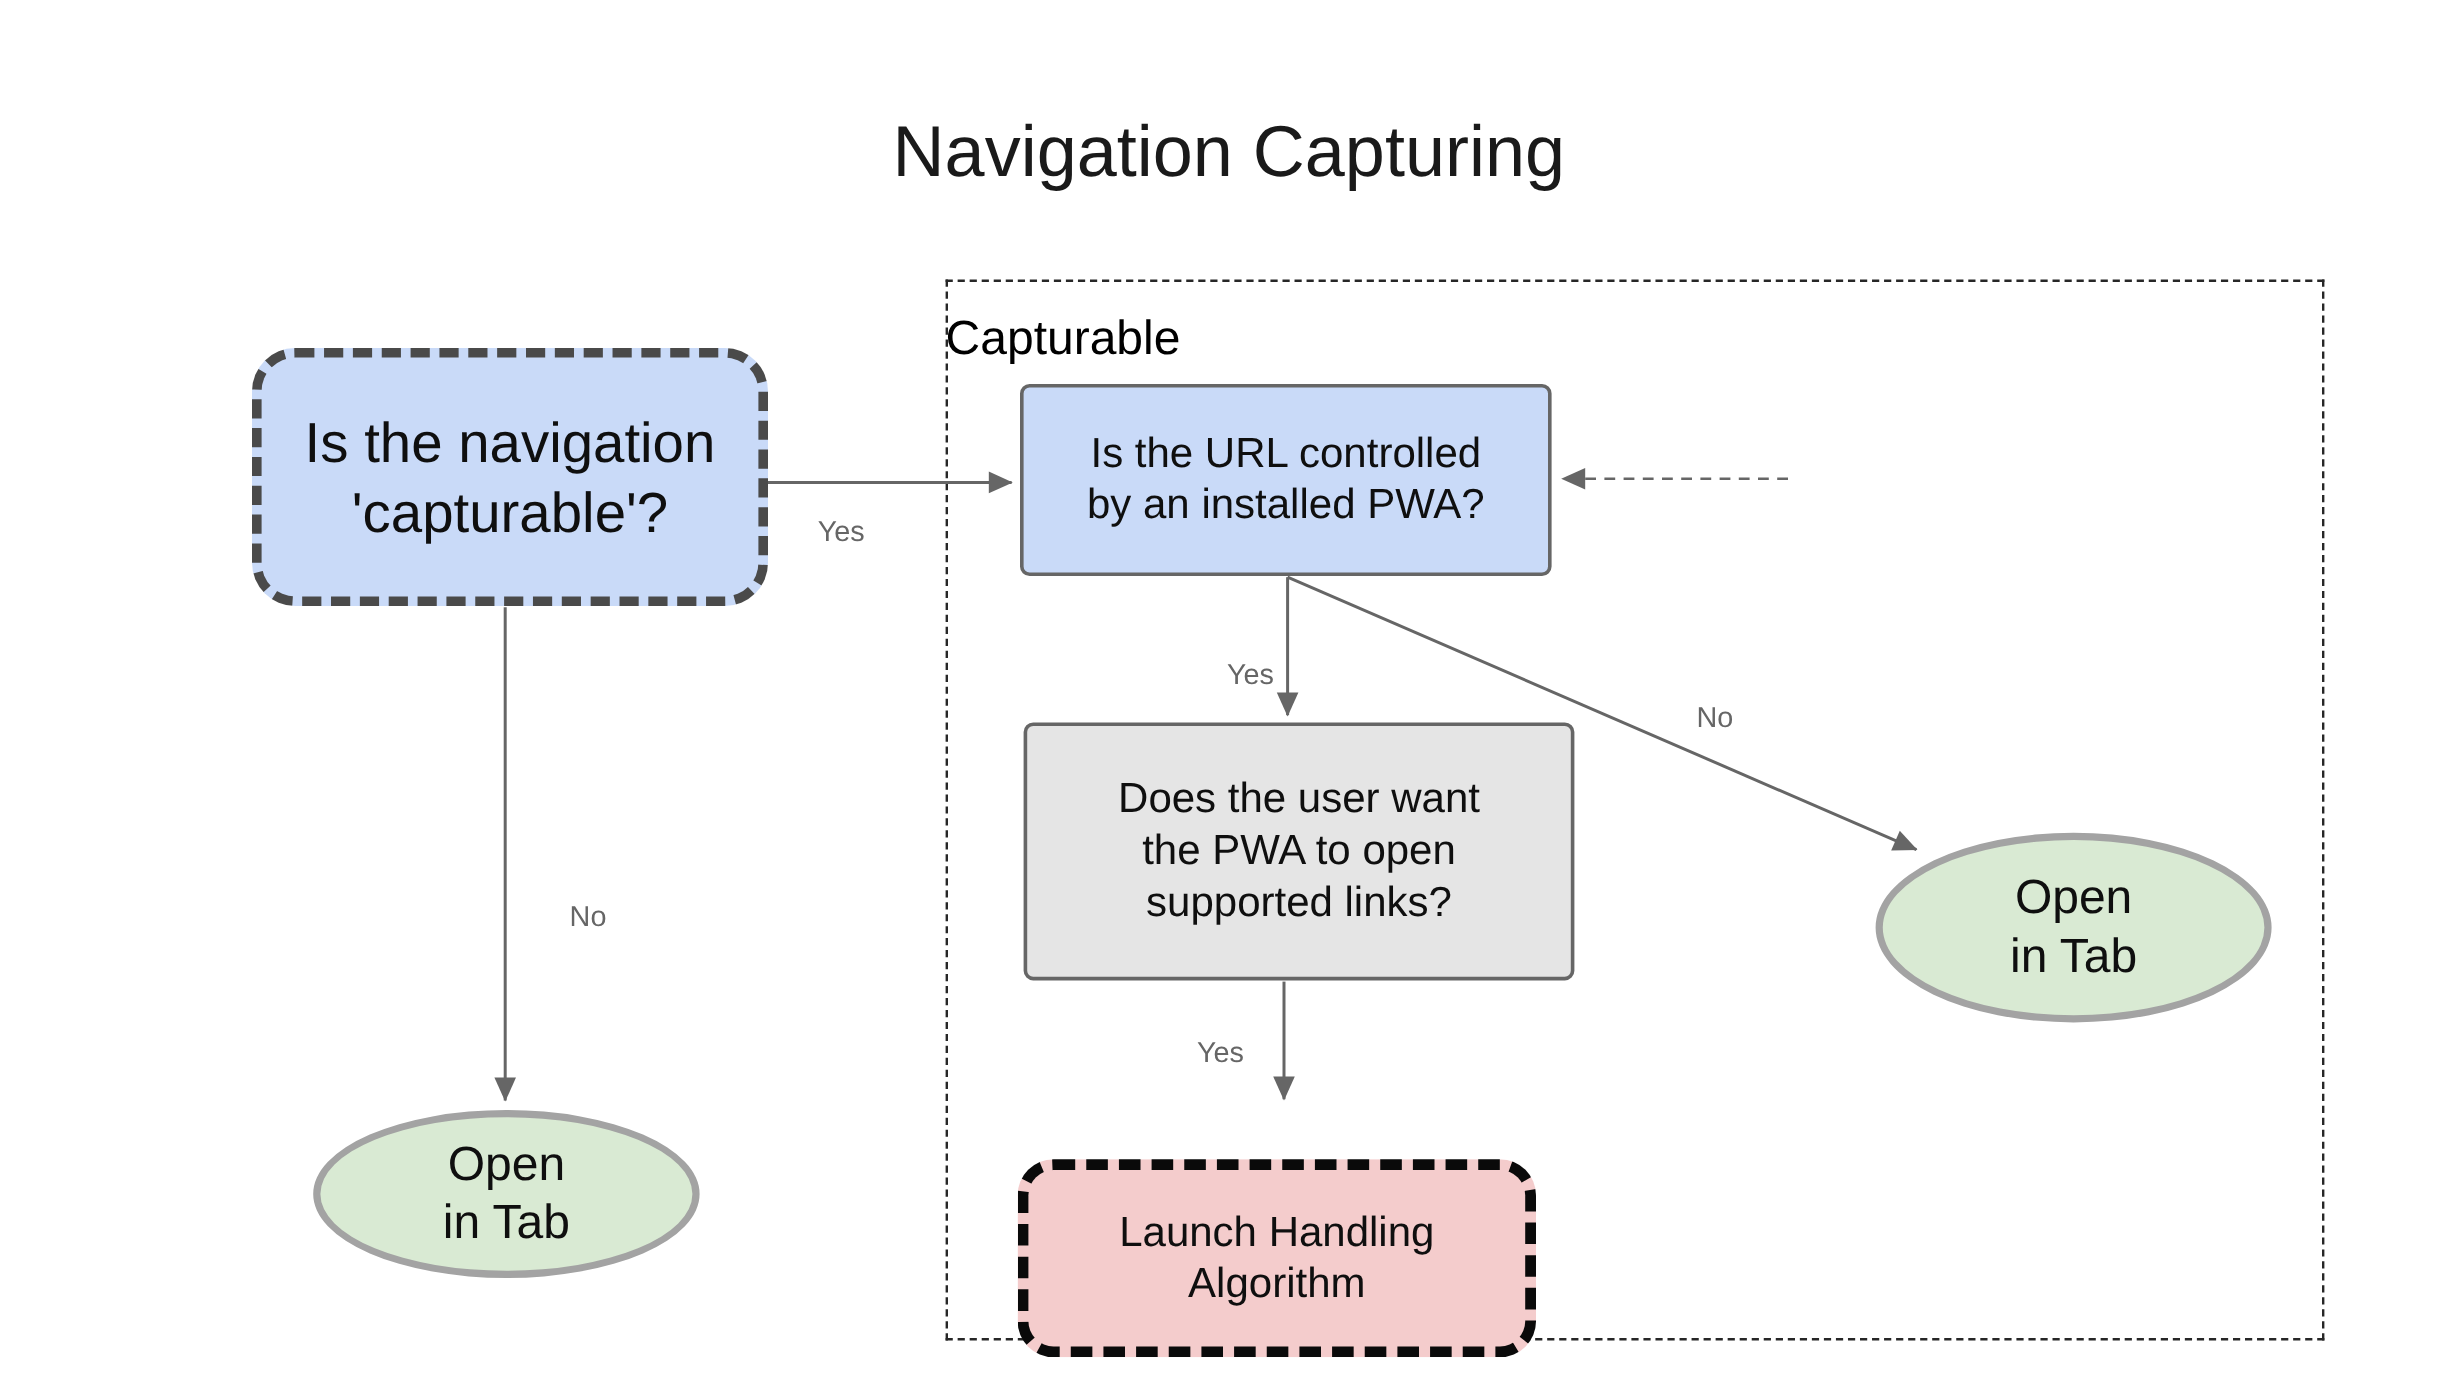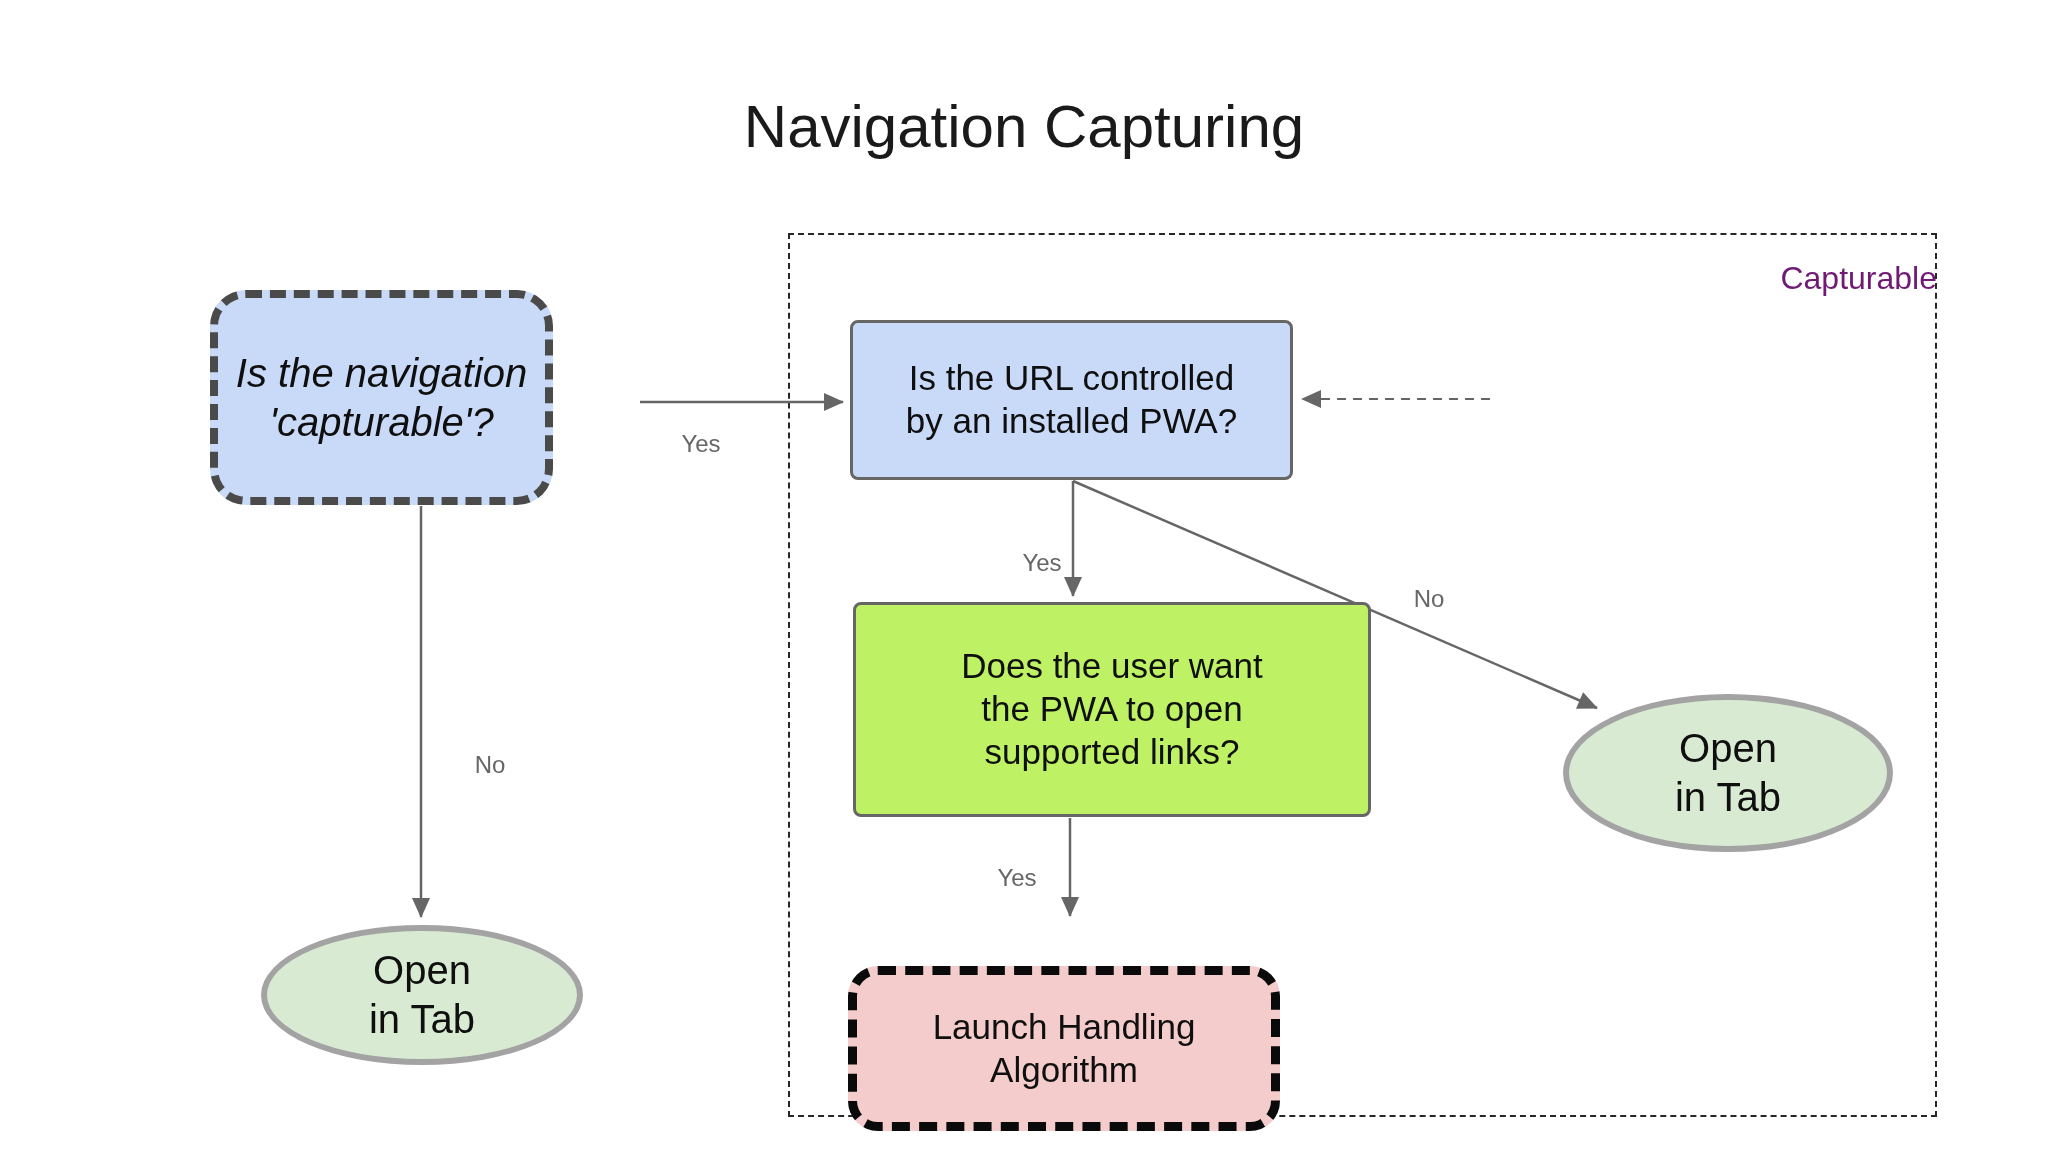--- a/index.html
+++ b/index.html
@@ -28,63 +28,62 @@
     left: 788px; top: 233px;
     width: 1149px; height: 884px;
     border: 2px dashed #272727;
     box-sizing: border-box;
     background: transparent;
   }
   .group-label {
     position: absolute;
     left: 788px; top: 260px;
     width: 1149px;
-    text-align: right;
-    font-size: 32px;
-    color: #701a75;
+    text-align: left;
+    font-size: 40px;
+    color: #000000;
   }
 
   .connectors { position: absolute; left: 0; top: 0; width: 2048px; height: 1152px; }
 
   .node {
     position: absolute;
     box-sizing: border-box;
     display: flex;
     align-items: center;
     justify-content: center;
     text-align: center;
     color: #0f0f0f;
   }
   .node-text { white-space: pre-line; line-height: 1.22; }
 
   .rect { border-radius: 8px; }
 
   .node-nav {
-    left: 210px; top: 290px; width: 343px; height: 215px;
+    left: 210px; top: 290px; width: 430px; height: 215px;
     background: #c9daf8;
     border: 8px dashed #4a4a4a;
     border-radius: 36px;
-    font-size: 40px;
-    font-style: italic;
+    font-size: 47px;
   }
   .node-url {
     left: 850px; top: 320px; width: 443px; height: 160px;
     background: #c9daf8;
     border: 3px solid #666666;
     font-size: 35px;
   }
   .node-db {
     left: 1490px; top: 313px; width: 430px; height: 169px;
     background: #efefef;
     border: 3px solid #666666;
     font-size: 35px;
   }
   .node-user {
-    left: 853px; top: 602px; width: 518px; height: 215px;
-    background: #bef264;
+    left: 853px; top: 602px; width: 459px; height: 215px;
+    background: #e5e5e5;
     border: 3px solid #666666;
     font-size: 35px;
   }
   .node-launch {
     left: 848px; top: 966px; width: 432px; height: 165px;
     background: #f4cccc;
     border: 9px dashed #0a0a0a;
     border-radius: 30px;
     font-size: 35px;
   }

